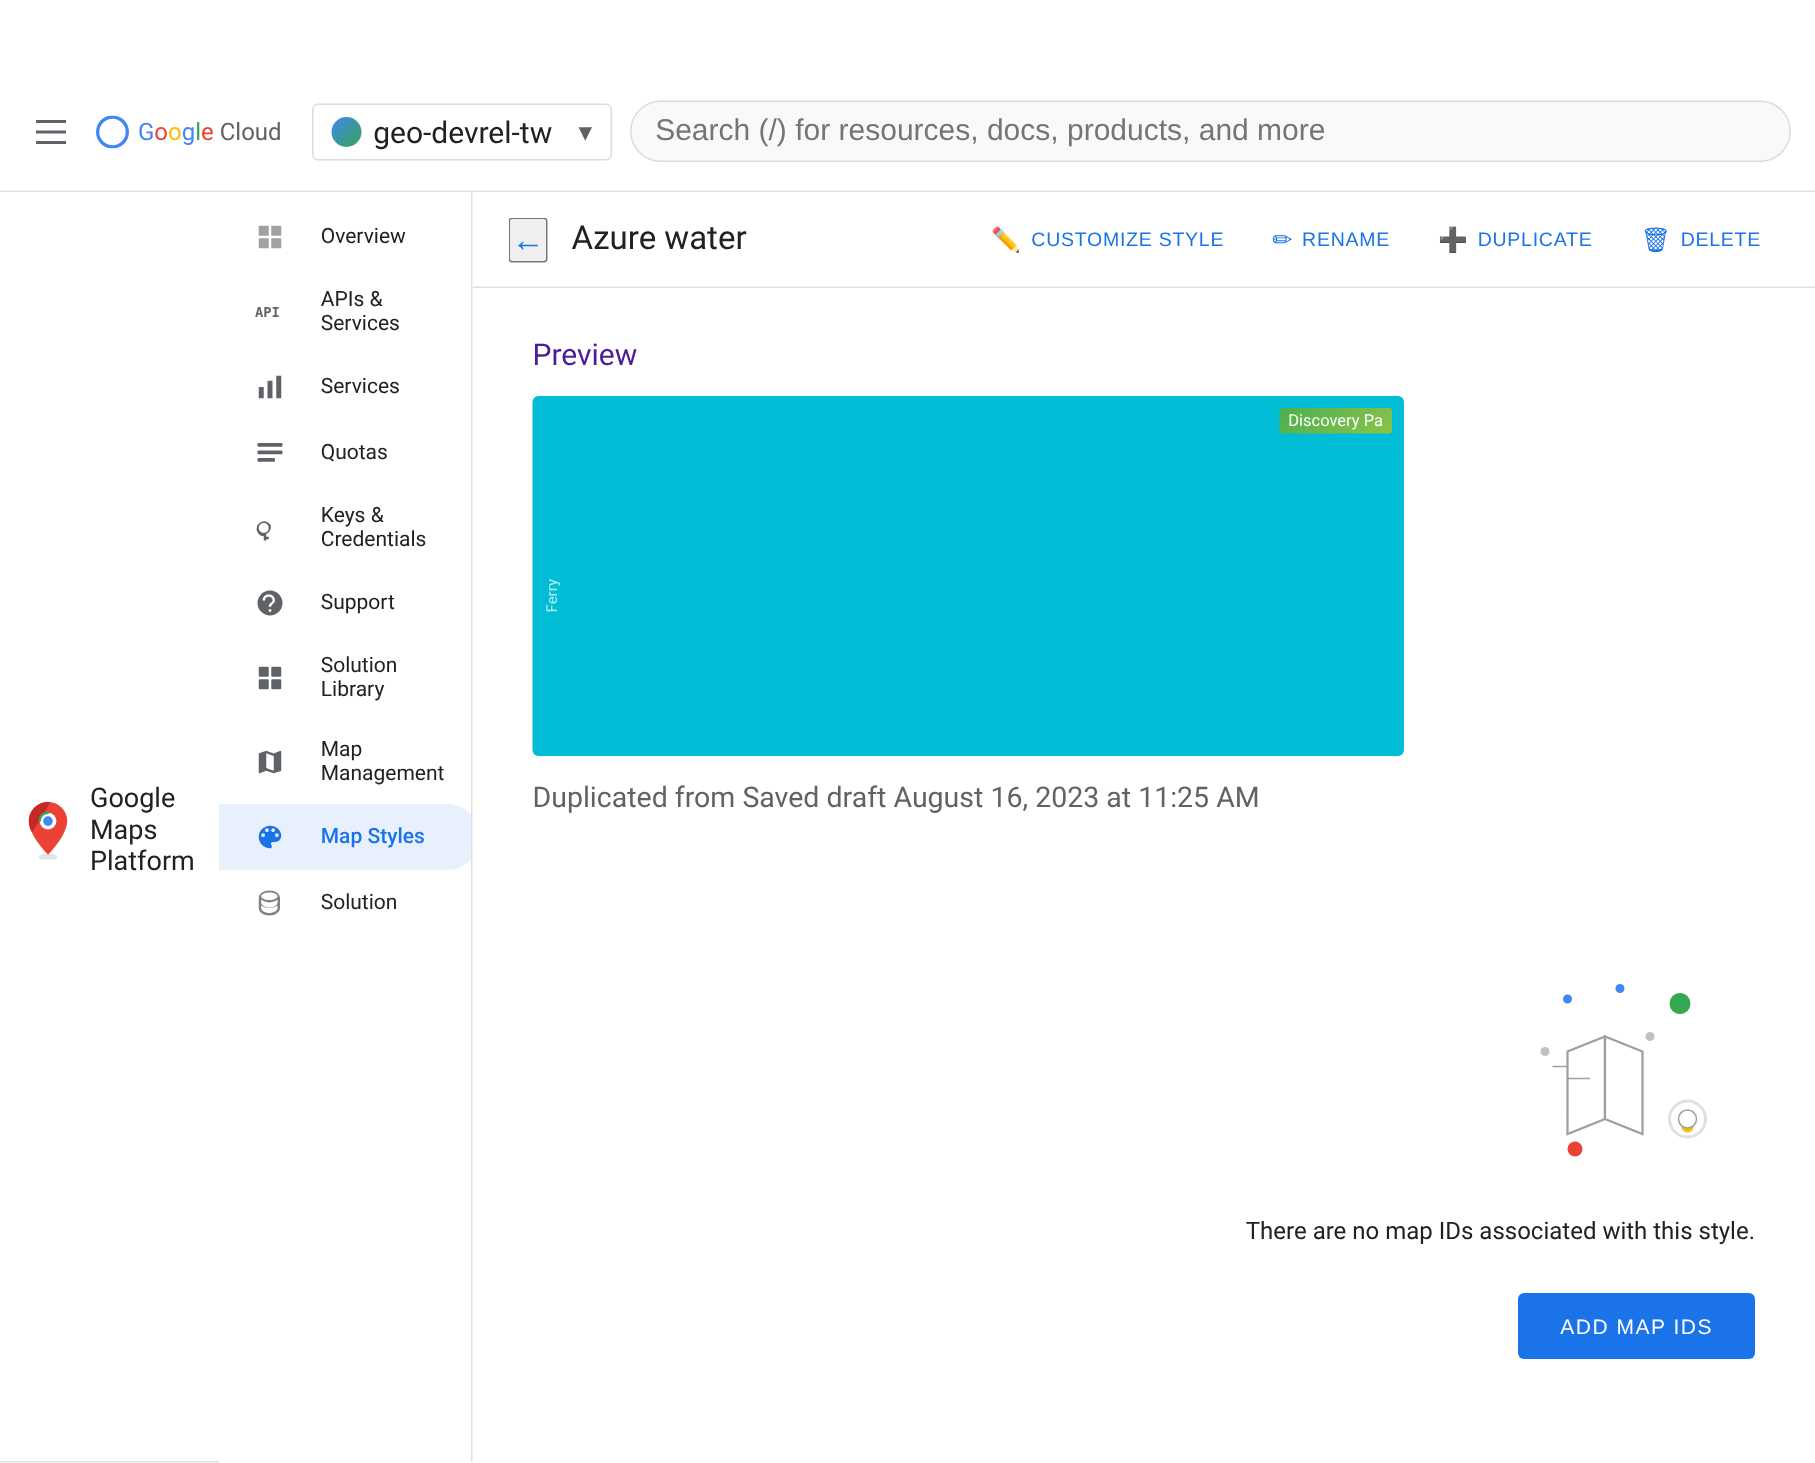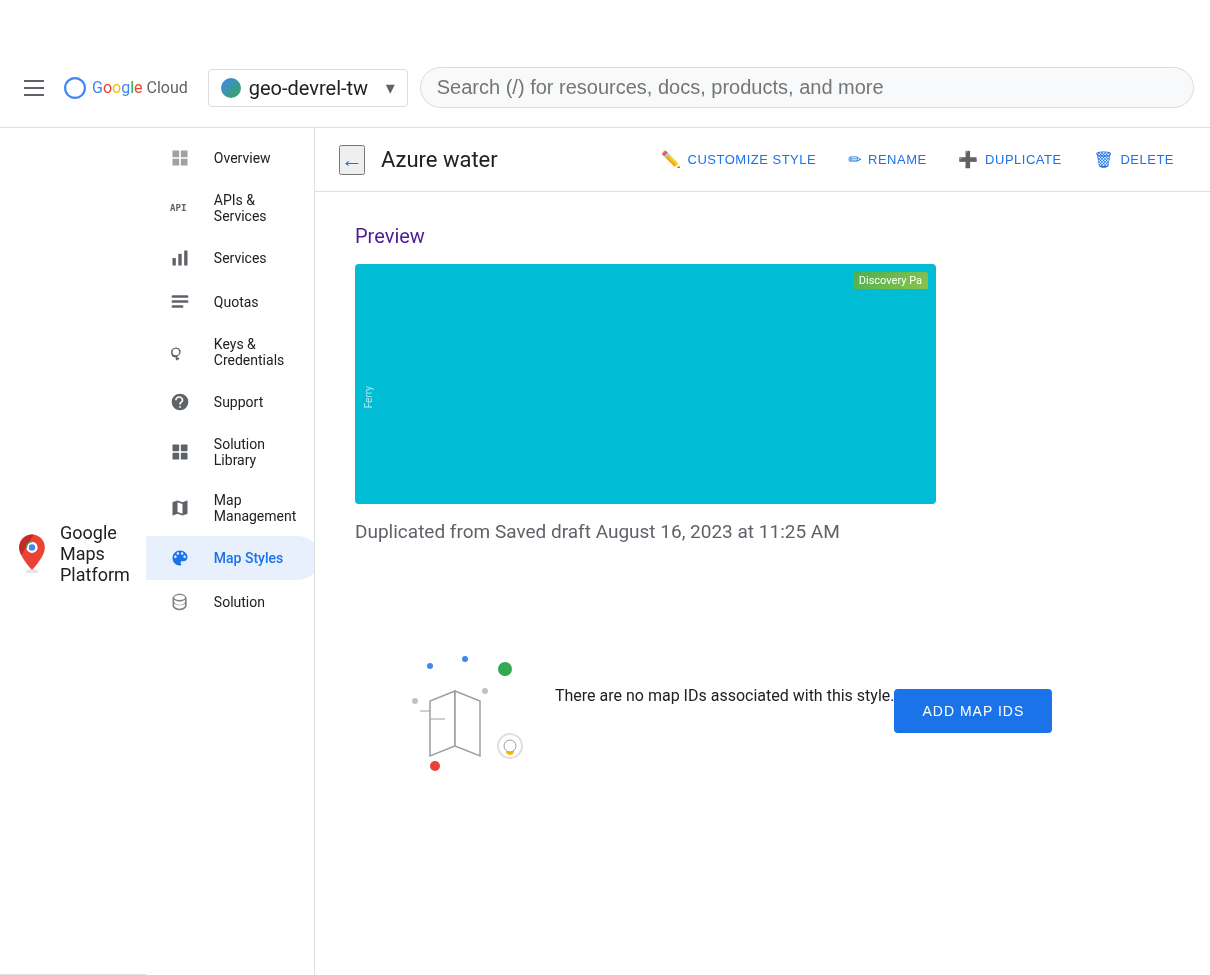--- a/index.html
+++ b/index.html
@@ -137,21 +137,21 @@
       position: absolute; left: 8px; bottom: 40%; color: rgba(255,255,255,0.7);
       font-size: 10px; writing-mode: vertical-rl; transform: rotate(180deg);
     }
 
     .duplicate-info {
       margin-top: 16px; font-size: 19px; color: #5f6368;
     }
 
     
     .map-id-section {
-      display: flex; align-items: center; margin-top: 48px; padding: 20px 0;
+      display: flex; flex-direction: column; align-items: flex-end; margin-top: 48px; padding: 20px 0;
     }
 
     
     .no-map-text {
       font-size: 16px; color: #202124; text-align: center; margin-bottom: 32px;
     }
 
     .add-map-ids-btn {
       background: #1a73e8; color: white; border: none; border-radius: 4px;
       padding: 14px 28px; font-size: 14px; font-weight: 500; letter-spacing: 1px;

